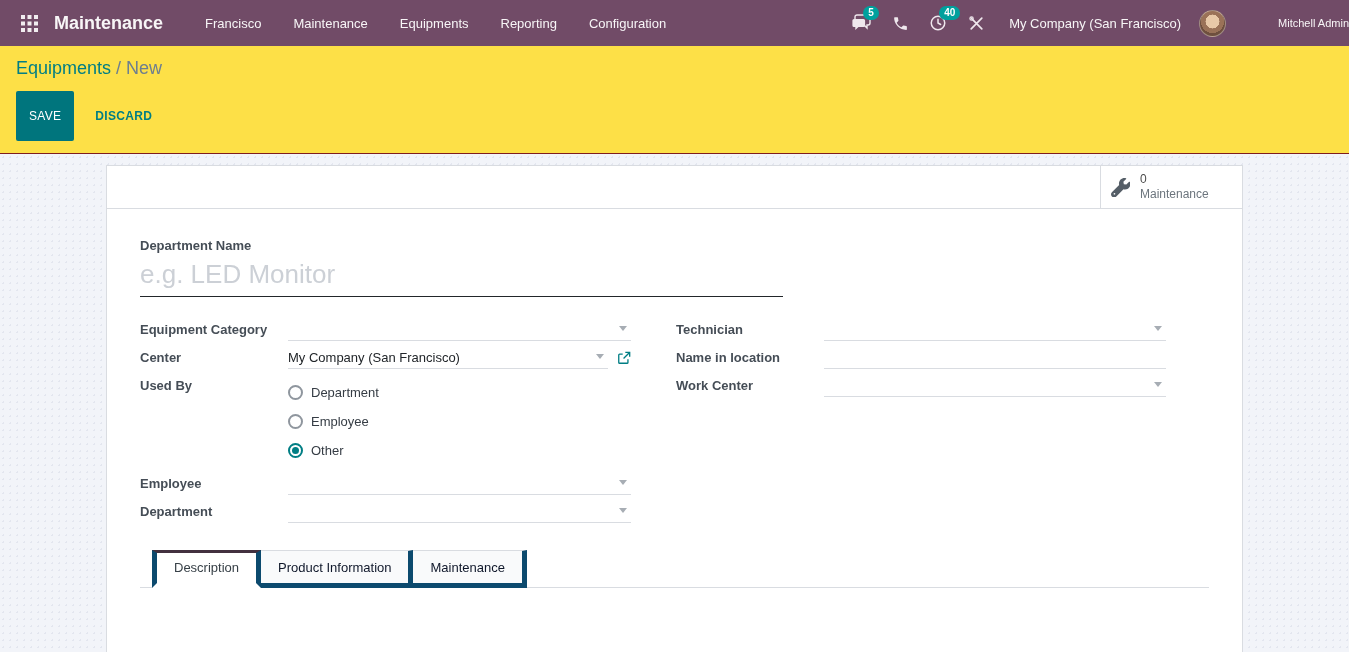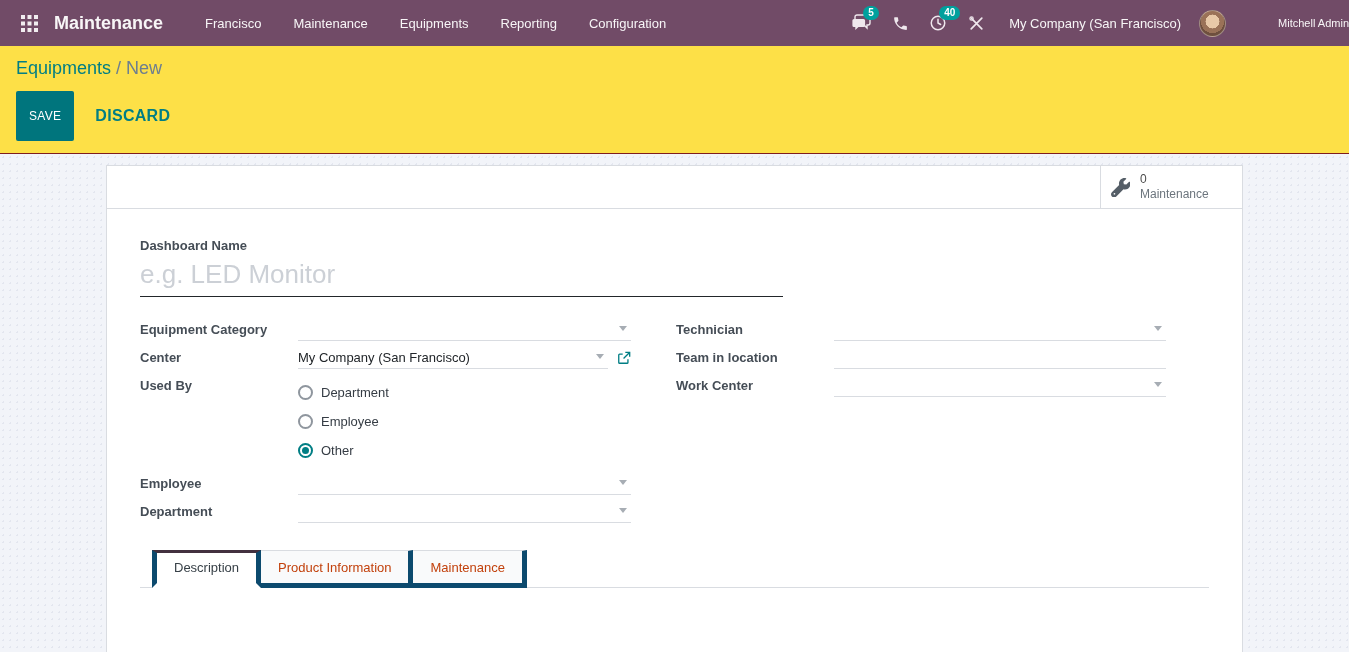--- a/index.html
+++ b/index.html
@@ -36,21 +36,21 @@
   .breadcrumb { font-size: 18px; }
   .breadcrumb .bc-link { color: #017E84; cursor: pointer; }
   .breadcrumb .bc-sep, .breadcrumb .bc-current { color: #6d7e8f; }
   .cp-buttons { margin-top: 12px; display: flex; align-items: center; }
   .btn-save {
     background: #00757D; color: #fff; border: none; font-size: 12px; font-weight: 400;
     padding: 18px 13px; letter-spacing: 0.3px; cursor: pointer; border-radius: 2px;
     font-family: "Liberation Sans", sans-serif;
   }
   .btn-discard {
-    background: none; border: none; color: #017E84; font-size: 16px; font-weight: 700;
+    background: none; border: none; color: #017E84; font-size: 12px; font-weight: 700;
     padding: 7px 13px; margin-left: 8px; letter-spacing: 0.3px; cursor: pointer;
     font-family: "Liberation Sans", sans-serif;
   }
 
   
   .content {
     height: 519px; padding-top: 11px;
     background-color: #f2f4f9;
     background-image: radial-gradient(#e3e6ef 1px, transparent 1px);
     background-size: 7px 7px;
@@ -72,21 +72,21 @@
   .field-label { font-size: 13px; font-weight: 700; color: #454d56; }
   .name-group .field-label { display: block; margin-bottom: 4px; }
   .name-input {
     width: 643px; border: none; border-bottom: 1px solid #22262a; outline: none;
     font-size: 26px; color: #212529; padding: 2px 0 6px 0;
     font-family: "Liberation Sans", sans-serif; background: transparent;
   }
   .name-input::placeholder { color: #ccd0d6; }
 
   .field-grid { display: grid; grid-template-columns: 491px 490px; column-gap: 45px; align-items: start; }
-  .field-row { display: flex; align-items: flex-start; min-height: 28px; gap: 10px; }
+  .field-row { display: flex; align-items: flex-start; min-height: 28px; }
   .field-row .field-label { width: 148px; flex: 0 0 148px; padding-top: 3px; }
   .field-widget { flex: 1; display: flex; align-items: center; }
   .field-line {
     flex: 1; border-bottom: 1px solid #d9dce1; min-height: 22px;
     display: flex; align-items: center; justify-content: space-between; cursor: text;
   }
   .field-value { font-size: 13px; color: #212529; }
   .caret {
     width: 0; height: 0; border-left: 4px solid transparent; border-right: 4px solid transparent;
     border-top: 5px solid #a7adb4; margin: 0 4px 2px 0; flex: 0 0 auto;
@@ -104,21 +104,21 @@
     content: ""; position: absolute; left: 2px; top: 2px; width: 7px; height: 7px;
     border-radius: 50%; background: #017E84;
   }
   .radio-label { font-size: 13px; color: #353c44; }
   .spacer-sm { height: 8px; }
 
   
   .tab-strip { margin-top: 21px; display: flex; border-bottom: 1px solid #d9dce1; padding-left: 12px; }
   .tab {
     font-size: 13px; padding: 9px 17px 8px 17px; border: 5px solid #0c4a6e;
-    background: #f9fafb; color: #c2410c; cursor: pointer; margin-bottom: -1px;
+    background: #f9fafb; color: #0f172a; cursor: pointer; margin-bottom: -1px;
     border-top: 1px solid #d9dce1;
   }
   .tab + .tab { border-left: none; }
   .tab.active {
     background: #fff; color: #374047; border-bottom-color: #fff;
     border-top: 3px solid #43313f; padding-top: 7px;
   }
   .tab-content { background: #fff; min-height: 96px; }
 </style>
 </head>
@@ -206,21 +206,21 @@
         <span class="sb-text">
           <span class="sb-count">0</span>
           <span class="sb-label">Maintenance</span>
         </span>
       </div>
     </div>
 
     <div class="sheet">
 
       <div class="name-group">
-        <span class="field-label">Dashboard Name</span>
+        <span class="field-label">Department Name</span>
         <input class="name-input" type="text" placeholder="e.g. LED Monitor" style="">
       </div>
 
       <div class="field-grid">
 
         <div class="col-left">
 
           <div class="field-row">
             <span class="field-label">Equipment Category</span>
             <div class="field-widget">
@@ -299,21 +299,21 @@
             <span class="field-label">Technician</span>
             <div class="field-widget">
               <div class="field-line">
                 <span class="field-value"></span>
                 <span class="caret"></span>
               </div>
             </div>
           </div>
 
           <div class="field-row">
-            <span class="field-label">Team in location</span>
+            <span class="field-label">Name in location</span>
             <div class="field-widget">
               <div class="field-line">
                 <span class="field-value"></span>
               </div>
             </div>
           </div>
 
           <div class="field-row">
             <span class="field-label">Work Center</span>
             <div class="field-widget">

